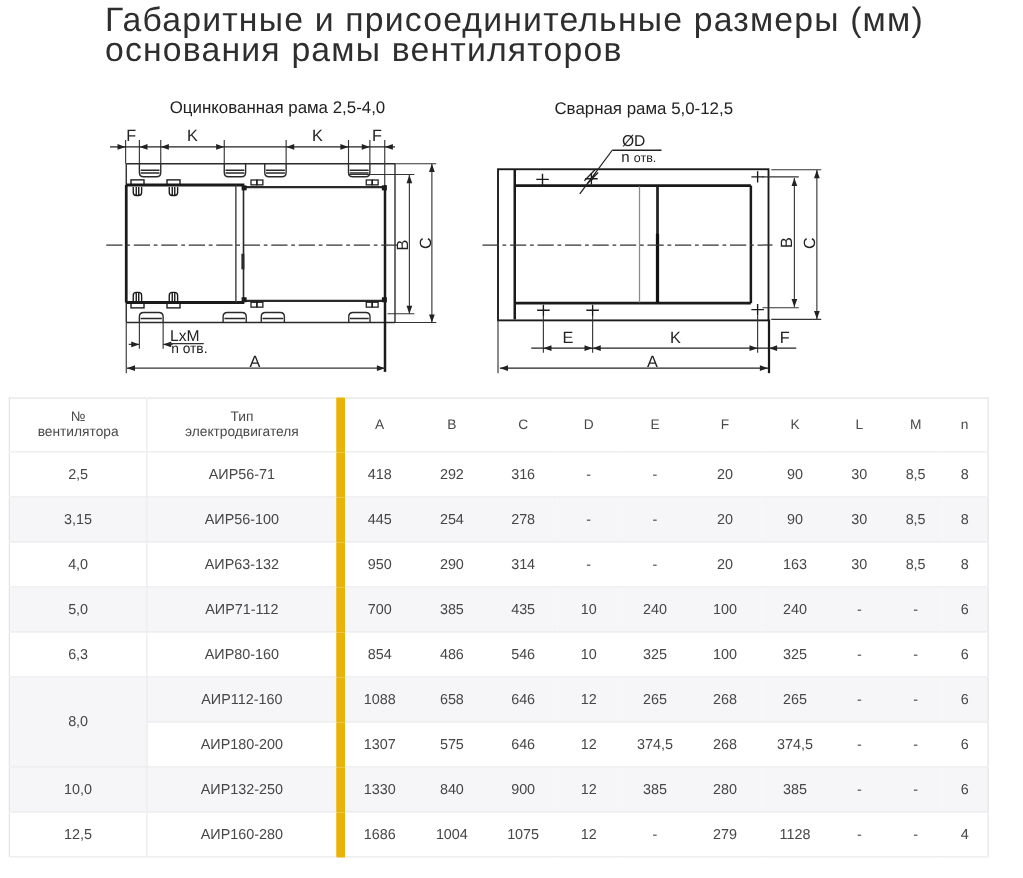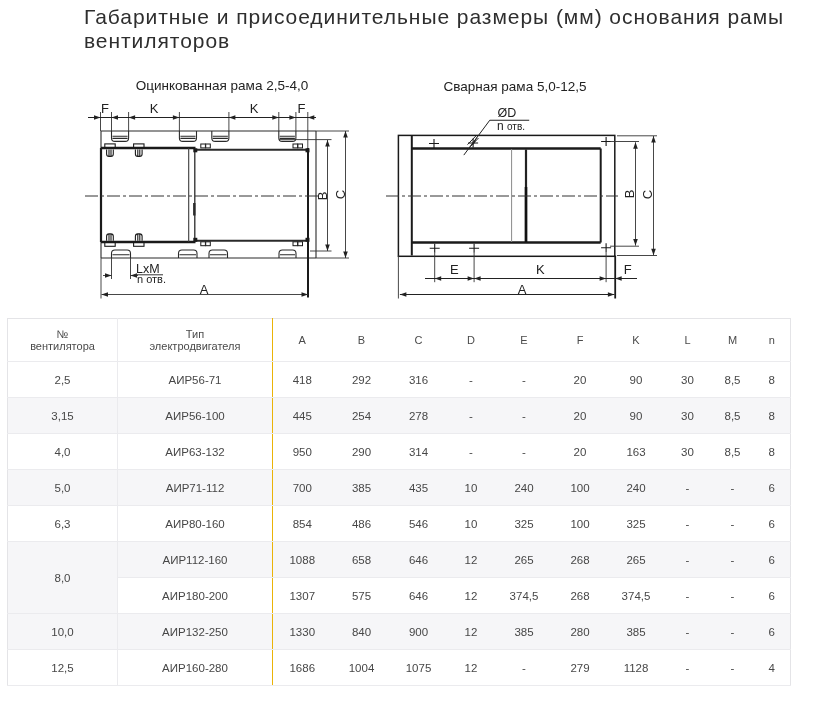--- a/index.html
+++ b/index.html
@@ -1,24 +1,24 @@
 <!DOCTYPE html>
 <html><head>
 <meta charset="utf-8">
 <style>
   html,body{margin:0;padding:0;background:#fff;}
   body{width:818px;height:702px;position:relative;font-family:"Liberation Sans",sans-serif;overflow:hidden;}
-  .title{position:absolute;left:84px;top:5px;width:720px;font-size:21px;line-height:23.5px;color:#2e2e2e;font-weight:400;letter-spacing:0.95px;}
+  .title{position:absolute;left:84px;top:5px;width:720px;font-size:27px;line-height:23.5px;color:#2e2e2e;font-weight:400;letter-spacing:0.95px;}
   svg text{font-family:"Liberation Sans",sans-serif;fill:#222;}
   table{position:absolute;left:7px;top:318px;width:784px;border-collapse:collapse;table-layout:fixed;font-size:11.5px;color:#474747;}
   table{border:1px solid #e4e4e7;}
   td,th{padding:0;text-align:center;vertical-align:middle;font-weight:400;border-bottom:1px solid #ebebee;}
   th{color:#4a4a4a;font-size:11px;line-height:12.5px;}
   td.c1,th.c1{border-right:1px solid #ebebee;}
-  td.c2,th.c2{border-right:1px solid #eab308;}
+  td.c2,th.c2{border-right:7px solid #eab308;}
   tr.hd{height:43px;}
   tr.dr{height:36px;}
   tr.g{background:#f6f6f8;}
   td.span8{background:#f6f6f8;text-align:center;}
 </style>
 </head>
 <body>
 
 <div class="title">Габаритные и присоединительные размеры (мм) основания рамы вентиляторов</div>
 

